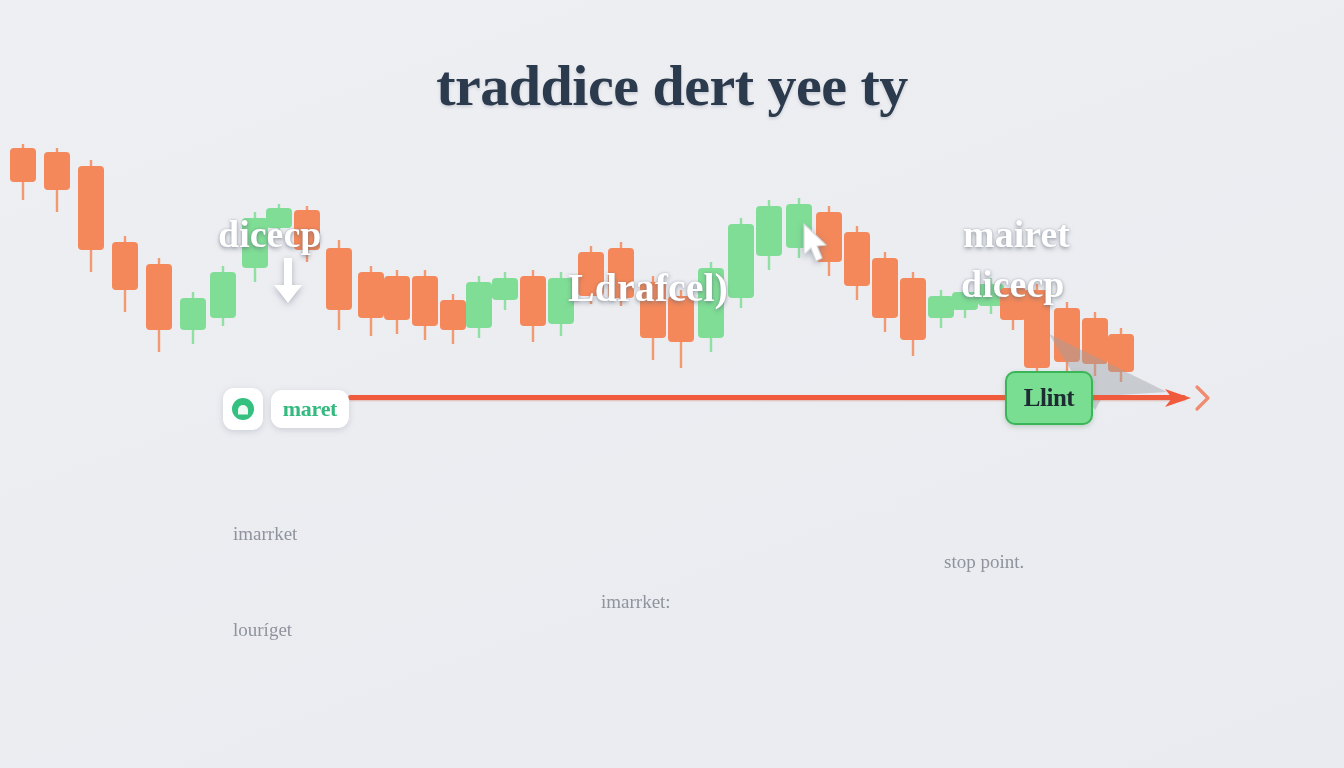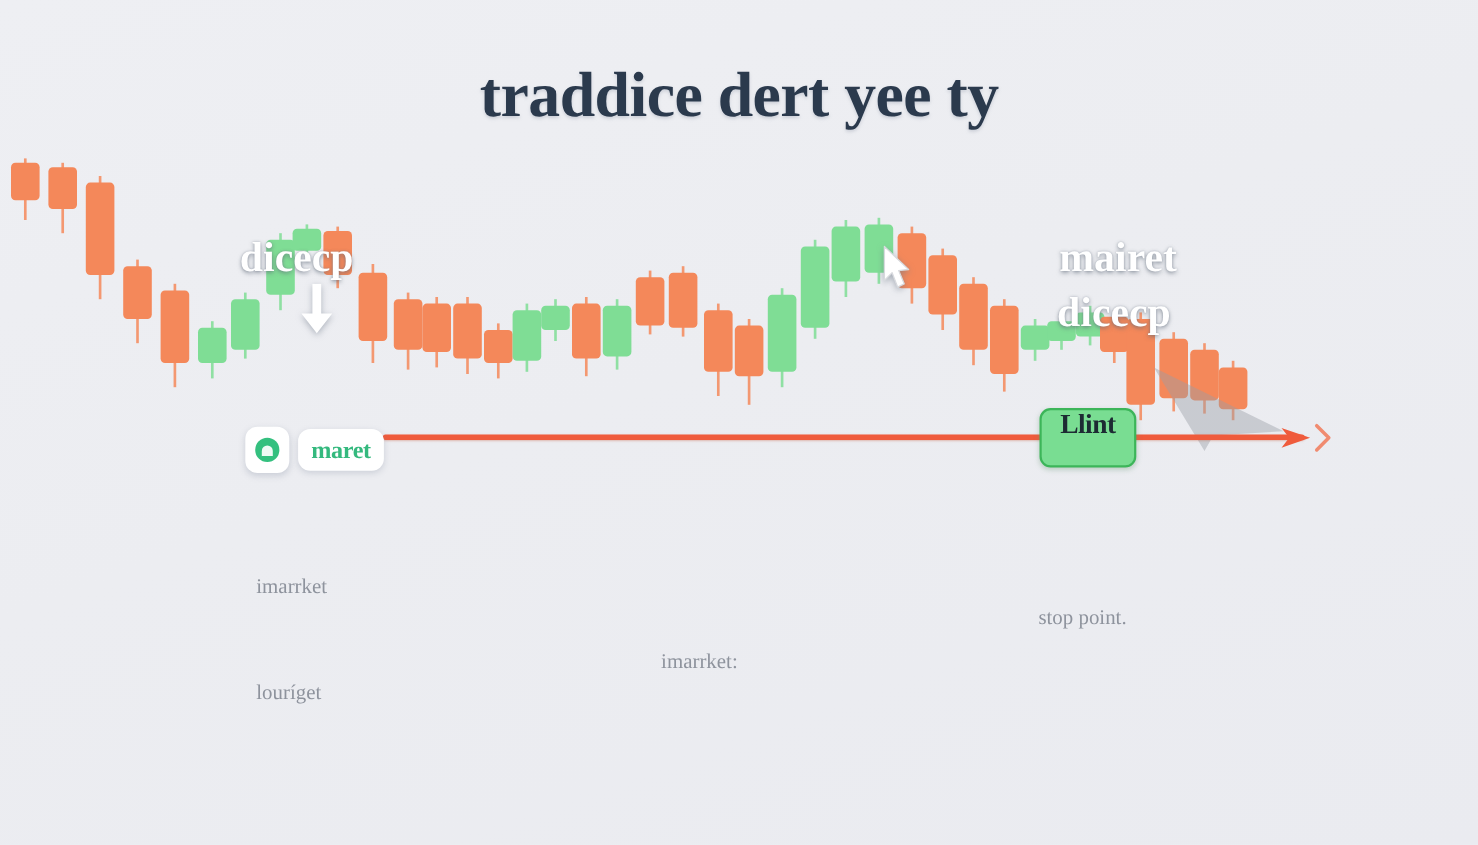--- a/index.html
+++ b/index.html
@@ -144,28 +144,29 @@
   }
   #maret-badge-label {
     font-size: 22px;
     font-weight: bold;
     color: #34b97e;
     letter-spacing: -0.3px;
   }
 
   #limit-button {
     position: absolute;
-    left: 945px;
+    left: 1005px;
     top: 371px;
     width: 84px;
     height: 50px;
     background: #79dd92;
     border: 2px solid #3cb559;
     border-radius: 10px;
     display: flex;
+    align-items: center;
     justify-content: center;
     box-shadow: 0 2px 5px rgba(100,150,115,0.35);
   }
   #limit-button-label {
     font-size: 25px;
     font-weight: bold;
     color: #1d2b33;
     letter-spacing: -0.5px;
   }
 
@@ -267,20 +268,21 @@
           <rect x="1054" y="168" width="26" height="54" rx="4" fill="#f4885a"></rect>
           <rect x="1093.8" y="172" width="2.4" height="64" fill="#f4885a" opacity="0.85"></rect>
           <rect x="1082" y="178" width="26" height="46" rx="4" fill="#f4885a"></rect>
           <rect x="1119.8" y="188" width="2.4" height="54" fill="#f4885a" opacity="0.85"></rect>
           <rect x="1108" y="194" width="26" height="38" rx="4" fill="#f4885a"></rect>
         </g>
     </svg>
   </div>
 
   <div class="chart-label" id="label-market">dicecp</div>
+  <div class="chart-label" id="label-draft">Ldrafcel)</div>
   <div class="chart-label" id="label-dicecp">dicecp</div>
   <div class="chart-label" id="label-mairet">mairet</div>
 
   <svg id="down-arrow" viewBox="0 0 32 46">
     <path d="M12 0 H20 V27 H30 L16 45 L2 27 H12 Z" fill="#ffffff"></path>
   </svg>
 
   <svg id="cursor-main" viewBox="0 0 30 42">
     <path d="M4 2 L4 33 L11 26 L16 39 L22 36 L17 24 L26 23 Z" fill="#ffffff" stroke="#d8dade" stroke-width="1.2" stroke-linejoin="round"></path>
   </svg>

